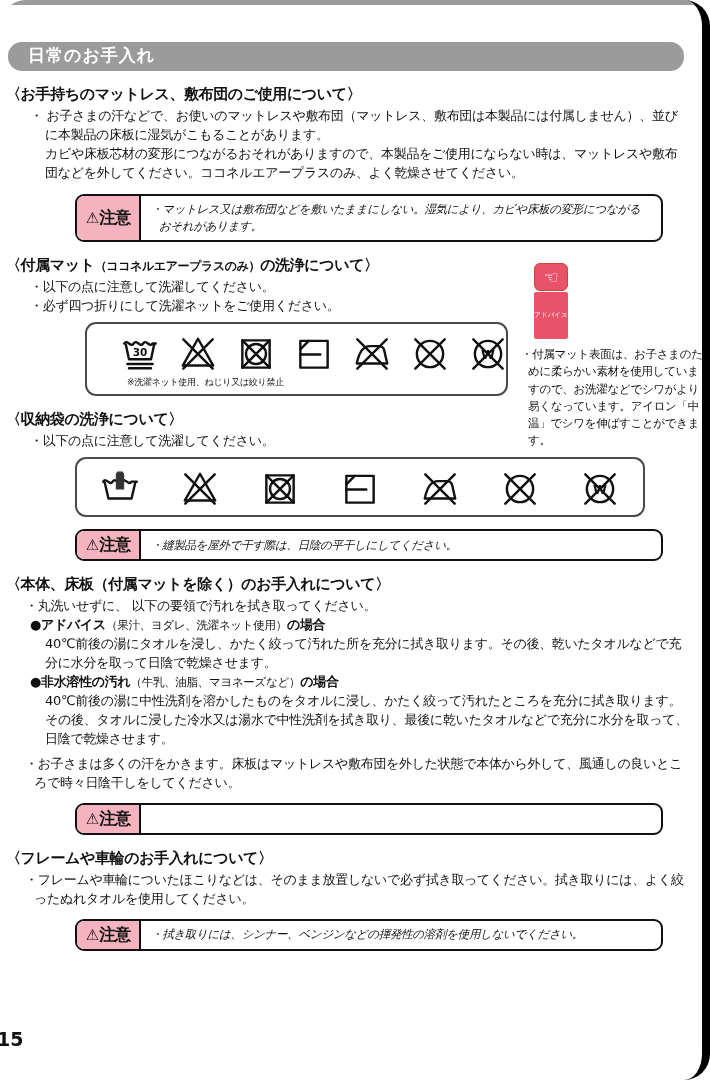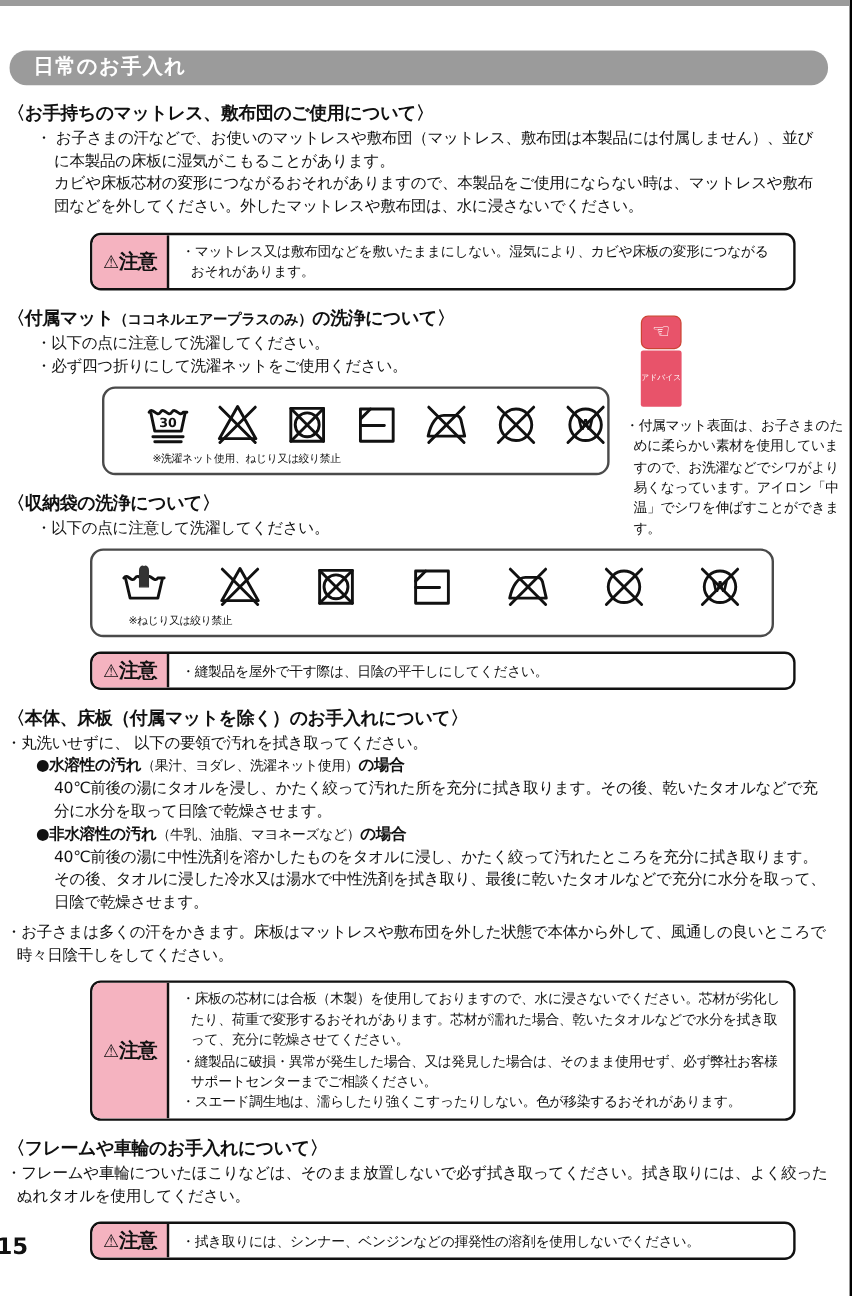--- a/index.html
+++ b/index.html
@@ -1,53 +1,53 @@
 <!DOCTYPE html>
 <html style="--header-gray: #9b9b9b; --caution-pink: #f5b3c0; --advice-red: #e8536a;"><head>
 <meta charset="utf-8">
 <style>
   html,body{margin:0;padding:0;}
   body{
     width:710px;height:1080px;background:#fff;
     font-family:"DejaVu Sans","Liberation Sans",sans-serif;
     color:#111;overflow:hidden;position:relative;
   }
-  .page{position:absolute;inset:0;border-right:2px solid #000000;box-sizing:border-box;overflow:hidden;}
+  .page{position:absolute;inset:0;border-right:8px solid #000000;box-sizing:border-box;overflow:hidden;border-radius:26px;}
   .top-band{height:5px;background:var(--header-gray,#939393);width:100%;}
   .header-pill{
     margin:37px 18px 0 8px;background:var(--header-gray,#9b9b9b);color:#fff;
     font-size:17px;font-weight:bold;padding:2px 0 4px 20px;border-radius:14px;
     letter-spacing:1px;
   }
   .sec-heading{font-size:15px;font-weight:bold;margin:14px 0 3px 6px;letter-spacing:-0.4px;}
   .sec-heading .small{font-size:12px;}
   .body-txt{font-size:13px;line-height:1.46;letter-spacing:-0.3px;}
   .indent1{margin-left:30px;width:655px;}
   .hang{text-indent:-15px;padding-left:15px;}
   .cont{padding-left:15px;}
-  .hang-s{text-indent:-9px;padding-left:9px;}
+  .hang-s{text-indent:-9px;padding-left:9px;margin-left:20px;}
   .bullets{margin-left:30px;}
   .lvl0{margin-left:5px;width:690px;}
 
   .caution-box{
     margin-left:75px;width:588px;box-sizing:border-box;
     border:2.5px solid #111;border-radius:9px;display:flex;overflow:hidden;background:#fff;
   }
   .caution-label{
     background:var(--caution-pink,#f5b3c0);min-width:64px;box-sizing:border-box;
     display:flex;align-items:center;justify-content:center;
     font-weight:bold;font-size:16.5px;border-right:2.5px solid #111;padding:3px 4px;
     letter-spacing:-1px;white-space:nowrap;
   }
   .caution-label .tri{font-weight:normal;font-size:15px;margin-right:1px;}
   .caution-body{
     padding:5px 10px;font-size:11.5px;line-height:1.5;letter-spacing:-0.3px;
     display:flex;flex-direction:column;justify-content:center;flex:1;
   }
-  .caution-body .c-item{text-indent:-8px;padding-left:8px;}
+  .caution-body .c-item{text-indent:-8px;padding-left:8px;font-style:italic;}
 
   .sym-box{
     box-sizing:border-box;border:2px solid #4a4a4a;border-radius:11px;background:#fff;
     padding:9px 12px 5px 32px;margin-top:6px;
   }
   .sym-box.mat{margin-left:85px;width:423px;}
   .sym-box.bag{margin-left:75px;width:570px;padding-left:22px;padding-right:22px;}
   .sym-row{display:flex;align-items:center;}
   .sym-box.mat .sym-row{gap:16px;}
   .sym-box.bag .sym-row{justify-content:space-between;}
@@ -83,21 +83,21 @@
 <body>
 
 <div class="page">
   <div class="top-band"></div>
 
   <div class="header-pill">日常のお手入れ</div>
 
   <div class="sec-heading">〈お手持ちのマットレス、敷布団のご使用について〉</div>
   <div class="indent1 body-txt">
     <div class="hang">・ お子さまの汗などで、お使いのマットレスや敷布団（マットレス、敷布団は本製品には付属しません）、並びに本製品の床板に湿気がこもることがあります。</div>
-    <div class="cont">カビや床板芯材の変形につながるおそれがありますので、本製品をご使用にならない時は、マットレスや敷布団などを外してください。外したマットレスや敷布団は、水に浸さないでください。</div>
+    <div class="cont">カビや床板芯材の変形につながるおそれがありますので、本製品をご使用にならない時は、マットレスや敷布団などを外してください。ココネルエアープラスのみ、よく乾燥させてください。</div>
   </div>
 
   <div class="caution-box mt11">
     <div class="caution-label">
       <span class="tri">⚠</span>
         <span>注意</span>
     </div>
     <div class="caution-body">
       <div class="c-item">・マットレス又は敷布団などを敷いたままにしない。湿気により、カビや床板の変形につながるおそれがあります。</div>
     </div>
@@ -217,61 +217,55 @@
           </svg>
         </span>
         <span class="sym">
           <svg viewBox="0 0 40 40" width="42" height="42" xmlns="http://www.w3.org/2000/svg">
             <circle cx="20" cy="20" r="12.5" stroke="#111" stroke-width="2.3" fill="none" stroke-linejoin="round" stroke-linecap="round"></circle>
            <text x="20" y="24.5" text-anchor="middle" font-size="12" font-weight="bold" fill="#111">W</text>
             <path d="M6 6 L34 34 M34 6 L6 34" stroke="#111" stroke-width="2.3" fill="none" stroke-linejoin="round" stroke-linecap="round"></path>
           </svg>
         </span>
       </div>
-    <div class="sym-note">※ねじり又は絞り禁止</div>
   </div>
 
   <div class="caution-box mt12">
     <div class="caution-label">
       <span class="tri">⚠</span>
         <span>注意</span>
     </div>
     <div class="caution-body">
       <div class="c-item">・縫製品を屋外で干す際は、日陰の平干しにしてください。</div>
     </div>
   </div>
 
   <div class="sec-heading mt14">〈本体、床板（付属マットを除く）のお手入れについて〉</div>
   <div class="lvl0 body-txt">
     <div class="hang-s">・丸洗いせずに、 以下の要領で汚れを拭き取ってください。</div>
   </div>
   <div class="sub body-txt">
     <div class="sub-title">
-      <span>●水溶性の汚れ</span><span class="small">（果汁、ヨダレ、洗濯ネット使用）</span><span>の場合</span>
+      <span>●アドバイス</span><span class="small">（果汁、ヨダレ、洗濯ネット使用）</span><span>の場合</span>
     </div>
     <div class="sub-body">40℃前後の湯にタオルを浸し、かたく絞って汚れた所を充分に拭き取ります。その後、乾いたタオルなどで充分に水分を取って日陰で乾燥させます。</div>
     <div class="sub-title">
       <span>●非水溶性の汚れ</span><span class="small">（牛乳、油脂、マヨネーズなど）</span><span>の場合</span>
     </div>
     <div class="sub-body">40℃前後の湯に中性洗剤を溶かしたものをタオルに浸し、かたく絞って汚れたところを充分に拭き取ります。その後、タオルに浸した冷水又は湯水で中性洗剤を拭き取り、最後に乾いたタオルなどで充分に水分を取って、日陰で乾燥させます。</div>
   </div>
   <div class="lvl0 body-txt mt6">
     <div class="hang-s">・お子さまは多くの汗をかきます。床板はマットレスや敷布団を外した状態で本体から外して、風通しの良いところで時々日陰干しをしてください。</div>
   </div>
 
   <div class="caution-box mt10">
     <div class="caution-label">
       <span class="tri">⚠</span>
         <span>注意</span>
     </div>
-    <div class="caution-body">
-      <div class="c-item">・床板の芯材には合板（木製）を使用しておりますので、水に浸さないでください。芯材が劣化したり、荷重で変形するおそれがあります。芯材が濡れた場合、乾いたタオルなどで水分を拭き取って、充分に乾燥させてください。</div>
-      <div class="c-item">・縫製品に破損・異常が発生した場合、又は発見した場合は、そのまま使用せず、必ず弊社お客様サポートセンターまでご相談ください。</div>
-      <div class="c-item">・スエード調生地は、濡らしたり強くこすったりしない。色が移染するおそれがあります。</div>
-    </div>
   </div>
 
   <div class="sec-heading mt14">〈フレームや車輪のお手入れについて〉</div>
   <div class="lvl0 body-txt">
     <div class="hang-s">・フレームや車輪についたほこりなどは、そのまま放置しないで必ず拭き取ってください。拭き取りには、よく絞ったぬれタオルを使用してください。</div>
   </div>
 
   <div class="caution-box mt10">
     <div class="caution-label">
       <span class="tri">⚠</span>

